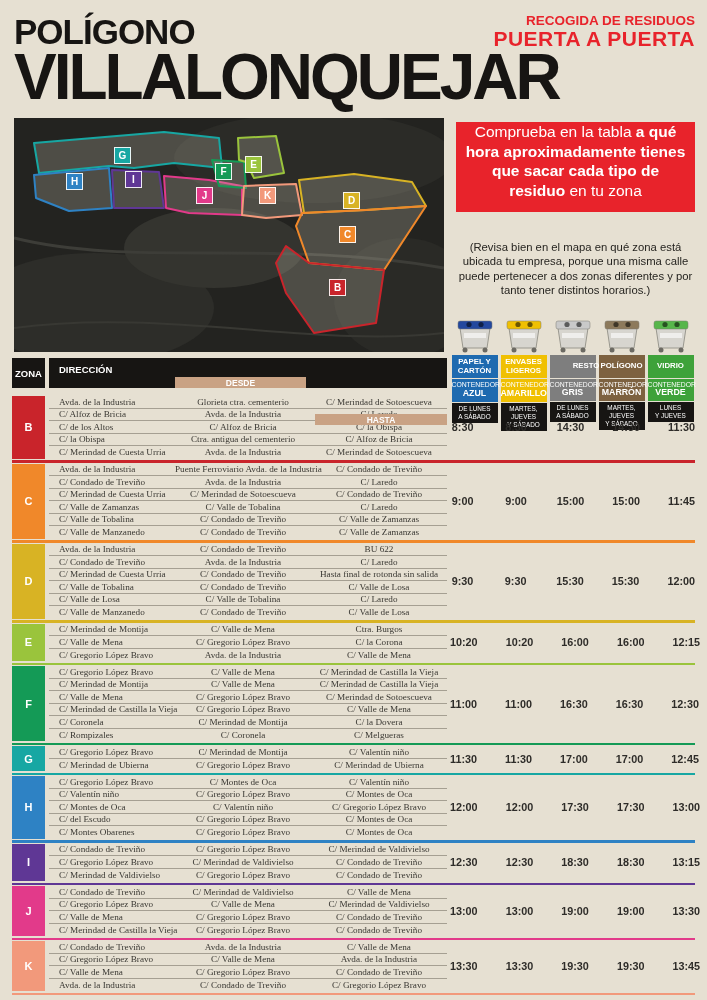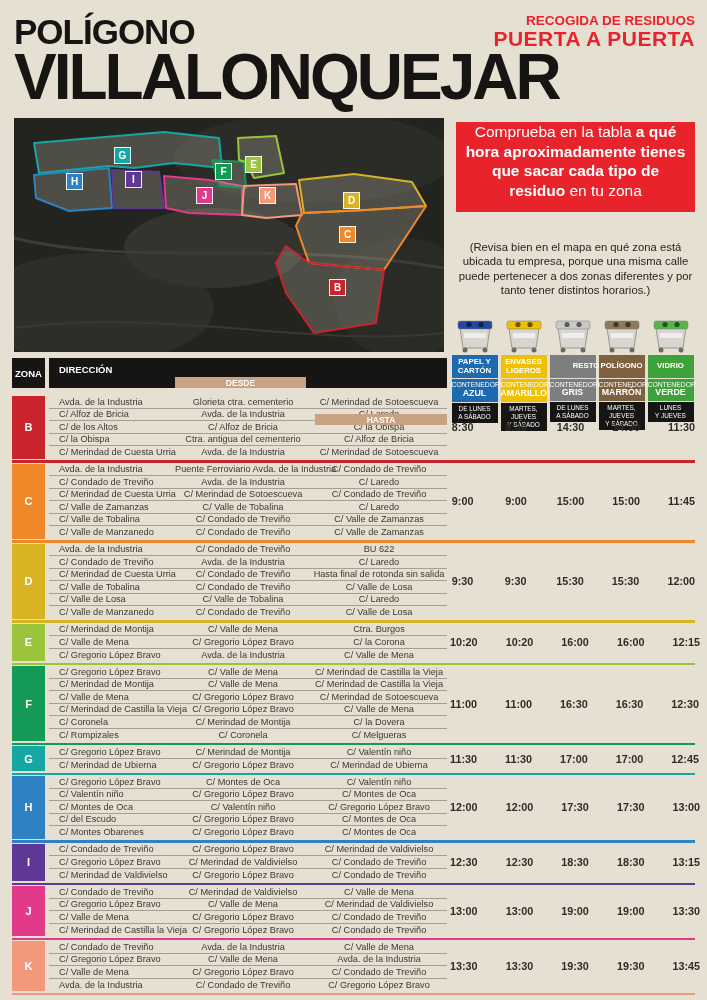--- a/index.html
+++ b/index.html
@@ -49,21 +49,21 @@
           font-size:9.5px;font-weight:bold;box-sizing:border-box;padding:6px 0 0 10px;}
   .th-sub{position:absolute;top:19px;height:11px;background:#c9a284;color:#fff;font-size:8.5px;font-weight:bold;
           display:flex;align-items:center;justify-content:center;}
   .th-desde{left:163px;width:131px;}
   .th-hasta{left:303px;width:132px;margin-top:37px;}
 
   .zones{margin-top:8px;}
   .zone{display:flex;}
   .zl{width:33px;color:#fff;font-weight:bold;font-size:11px;display:flex;align-items:center;justify-content:center;}
   .zrows{width:398px;margin-left:4px;}
-  .zrow{display:flex;height:12.5px;align-items:center;border-bottom:1px solid #a59f92;box-sizing:border-box;}
+  .zrow{display:flex;height:12.5px;align-items:center;border-bottom:1px solid #a59f92;box-sizing:border-box;font-family:Liberation Serif, serif;}
   .zone .zrows .zrow:last-child{border-bottom:none;}
   .c-street{width:126px;padding-left:10px;box-sizing:border-box;font-size:9.2px;white-space:nowrap;}
   .c-desde{width:136px;text-align:center;font-size:9.2px;white-space:nowrap;}
   .c-hasta{width:136px;text-align:center;font-size:9.2px;white-space:nowrap;}
   .ztimes{width:245px;margin-left:3px;display:flex;align-items:center;gap:28px;}
   .ztime{width:49px;text-align:center;font-size:10.8px;font-weight:bold;color:#2e2c29;}
   .zsep{height:2.5px;margin:1.5px 0 1px 0;}
 </style>
 </head>
 <body>

